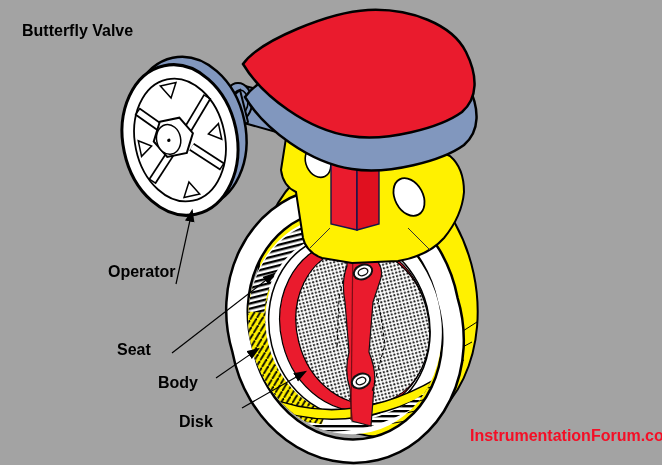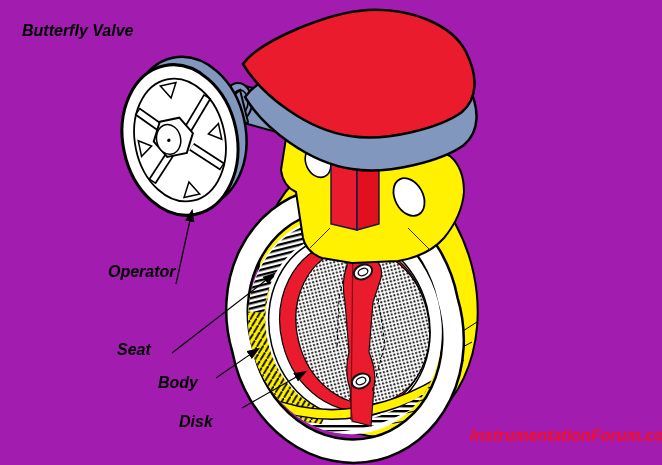--- a/index.html
+++ b/index.html
@@ -1,19 +1,18 @@
 <!DOCTYPE html>
 <html style="--ink: #000000; --watermark: #F40F26;"><head>
 <meta charset="utf-8">
 <style>
   html,body{margin:0;padding:0;background:#fff;}
   .stage{
-    position:relative;width:662px;height:465px;background:#a21caf;overflow:hidden;
+    position:relative;width:662px;height:465px;background:#a3a3a3;overflow:hidden;
     font-family:"Liberation Sans","DejaVu Sans",sans-serif;
-    font-style:italic;
   }
   svg{display:block}
   text{font-family:"Liberation Sans","DejaVu Sans",sans-serif;}
   .figure-title{font-size:16px;font-weight:bold;fill:var(--ink,#000);}
   .part-label{font-size:16px;font-weight:bold;fill:var(--ink,#000);}
   .watermark{font-size:16px;font-weight:bold;fill:var(--watermark,#f40f26);}
   .leader{stroke:#000;stroke-width:1.2;fill:none;}
 </style>
 </head>
 <body>

